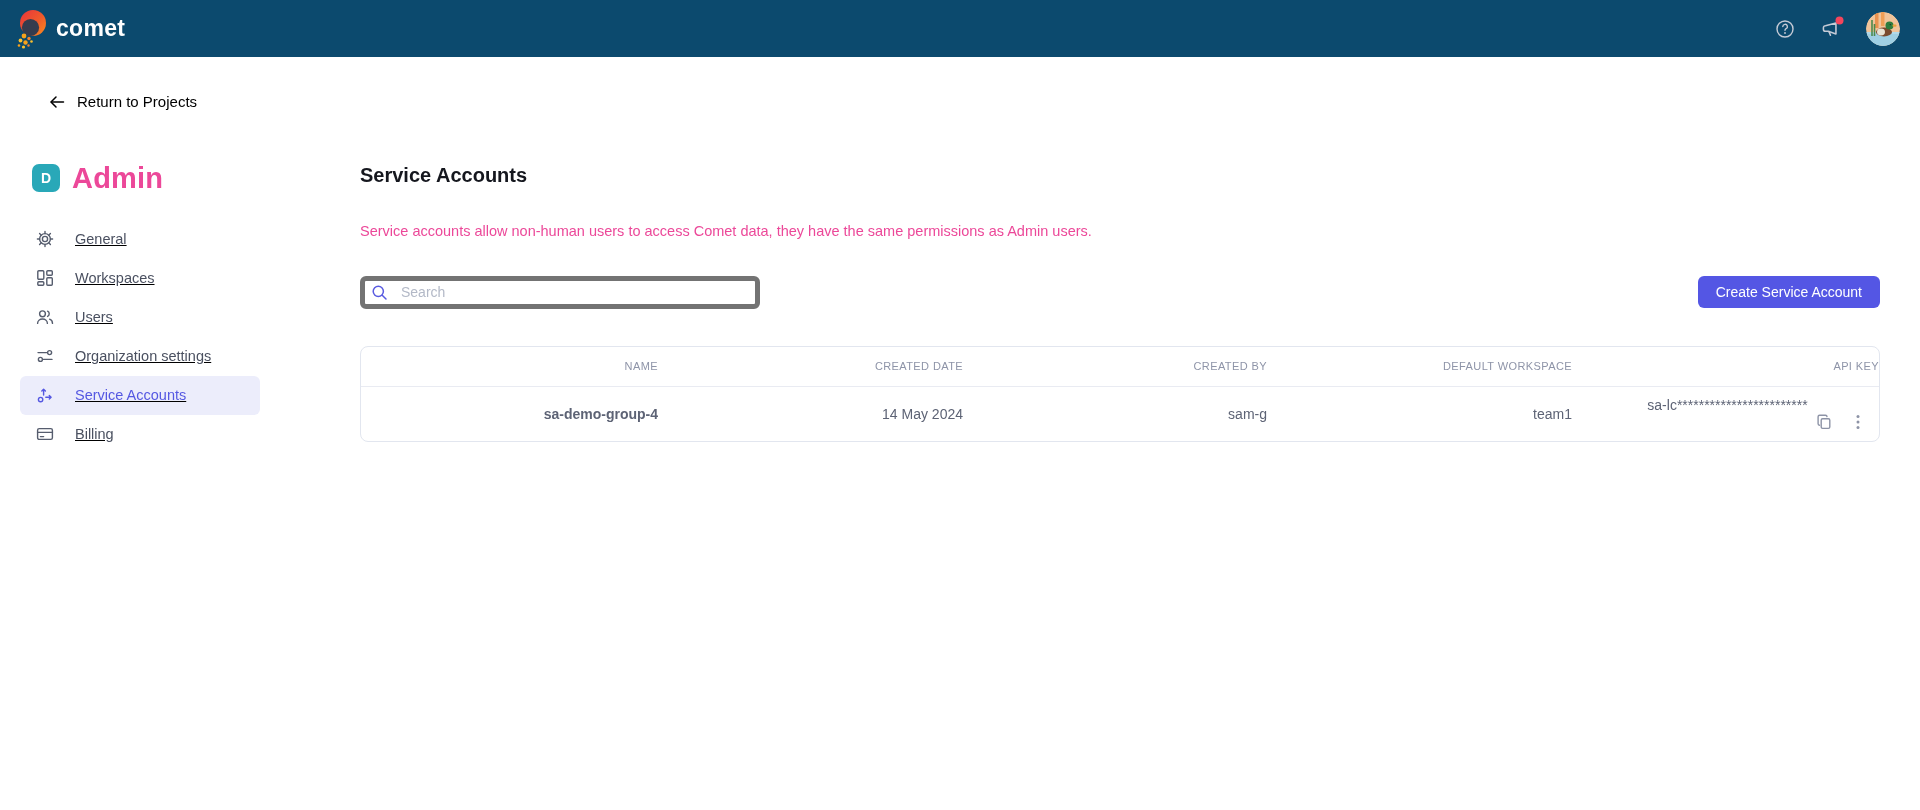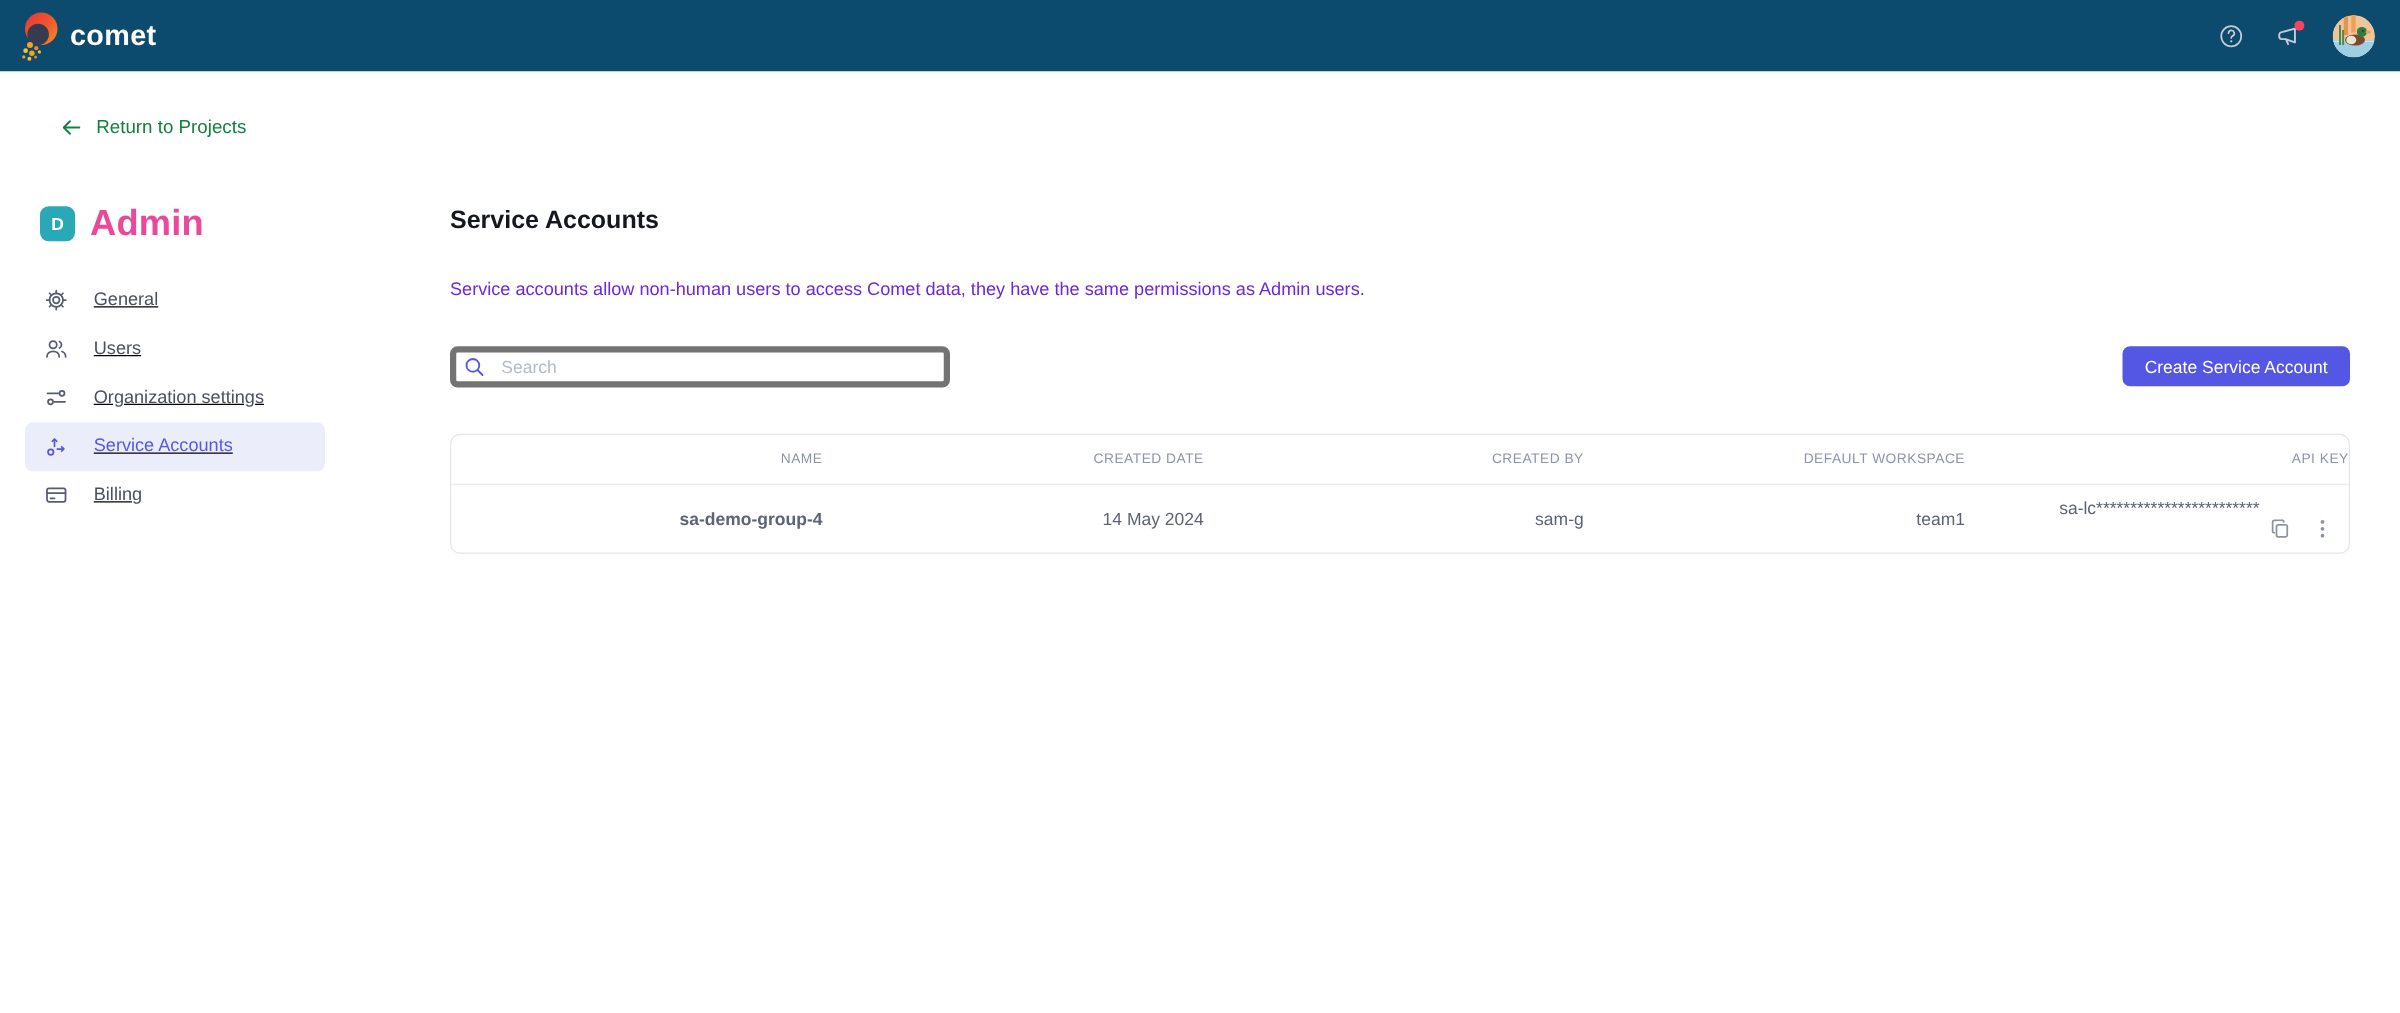--- a/index.html
+++ b/index.html
@@ -11,42 +11,42 @@
     padding:0 20px 0 13px; }
   .logo { display:flex; align-items:center; gap:7px; cursor:pointer; }
   .logo-text { color:#ffffff; font-size:23px; font-weight:700; letter-spacing:.3px; }
   .topbar-right { margin-left:auto; display:flex; align-items:center; gap:24px; }
   .tb-icon { width:22px; height:22px; color:#c6cbd6; display:flex;
     align-items:center; justify-content:center; cursor:pointer; position:relative; }
   .avatar { width:34px; height:34px; border-radius:50%; overflow:hidden; cursor:pointer; }
 
   
   .return-row { margin:36px 0 0 48px; display:inline-flex; align-items:center; gap:12px;
-    color:#15803d; font-size:15px; cursor:pointer; }
+    color:#000000; font-size:15px; cursor:pointer; }
 
   
   .layout { display:flex; align-items:flex-start; }
   .sidebar { width:360px; flex:0 0 360px; padding-top:48px; }
   .admin-header { display:flex; align-items:center; gap:12px; margin-left:32px; }
   .org-badge { width:28px; height:28px; border-radius:7px; background:#29a8b8;
     color:#fff; font-size:14px; font-weight:700; display:flex; align-items:center;
     justify-content:center; }
   .admin-title { font-size:29px; font-weight:700; color:#ec4899; letter-spacing:.2px; }
   .menu { margin:25px 0 0 20px; width:240px; display:flex; flex-direction:column;text-decoration:underline; }
   .menu-item { height:39px; border-radius:6px; display:flex; align-items:center;
     padding-left:16px; gap:21px; color:#4a5060; font-size:14.5px; cursor:pointer; }
   .menu-item .mi-icon { width:18px; height:18px; color:#565d6e; display:flex;
     align-items:center; justify-content:center; }
   .menu-item.selected { background:#ecedfb; color:#5558e2; }
   .menu-item.selected .mi-icon { color:#5558e2; }
 
   
   .main { width:1520px; padding-top:48px; }
   .page-title { font-size:20px; line-height:26px; font-weight:600; color:#15171e; }
-  .page-desc { margin-top:34px; font-size:14.5px; line-height:18px; color:#6d28d9; }
+  .page-desc { margin-top:34px; font-size:14.5px; line-height:18px; color:#ec4899; }
   .controls { margin-top:36px; display:flex; justify-content:space-between; align-items:center; }
   .search-box { position:relative; width:400px; }
   .search-box input { width:400px; height:33px; border:5px solid #737373; border-radius:6px;
     padding:0 12px 0 36px; font-size:14px; color:#3a3f51; outline:none;
     font-family:"Liberation Sans", sans-serif; }
   .search-box input::placeholder { color:#b3b9c7; }
   .search-icon { position:absolute; left:11px; top:8px; width:17px; height:17px; color:#585ae0; }
   .create-btn { height:32px; padding:0 18px; background:#5456e4; border:none; border-radius:6px;
     color:#ffffff; font-size:14px; font-weight:500; cursor:pointer;
     font-family:"Liberation Sans", sans-serif; }
@@ -163,20 +163,31 @@
     <div class="menu">
       <div class="menu-item">
         <span class="mi-icon">
           <svg width="18" height="18" viewBox="0 0 18 18" fill="none" stroke="currentColor" stroke-width="1.4" stroke-linecap="round">
             <circle cx="9" cy="9" r="2.6"></circle>
               <circle cx="9" cy="9" r="5.4"></circle>
             <path d="M9 1.4v2.2 M9 14.4v2.2 M1.4 9h2.2 M14.4 9h2.2 M3.6 3.6l1.6 1.6 M12.8 12.8l1.6 1.6 M14.4 3.6l-1.6 1.6 M5.2 12.8l-1.6 1.6"></path>
           </svg>
         </span>
         <span>General</span>
+      </div>
+      <div class="menu-item">
+        <span class="mi-icon">
+          <svg width="18" height="18" viewBox="0 0 18 18" fill="none" stroke="currentColor" stroke-width="1.4">
+            <rect x="1.8" y="1.8" width="6" height="8.5" rx="1"></rect>
+            <rect x="10.8" y="1.8" width="5.5" height="4.5" rx="1"></rect>
+            <rect x="10.8" y="8.8" width="5.5" height="7.5" rx="1"></rect>
+            <rect x="1.8" y="12.8" width="6" height="3.5" rx="1"></rect>
+          </svg>
+        </span>
+        <span>Workspaces</span>
       </div>
       <div class="menu-item">
         <span class="mi-icon">
           <svg width="18" height="18" viewBox="0 0 18 18" fill="none" stroke="currentColor" stroke-width="1.4" stroke-linecap="round">
             <circle cx="6.5" cy="5.8" r="2.9"></circle>
             <path d="M1.6 15.4c0-2.7 2.2-4.4 4.9-4.4s4.9 1.7 4.9 4.4"></path>
             <path d="M11.6 3.2a2.9 2.9 0 0 1 0 5.2"></path>
             <path d="M13.6 11.2c1.8.6 2.9 2 2.9 4.2"></path>
           </svg>
         </span>

